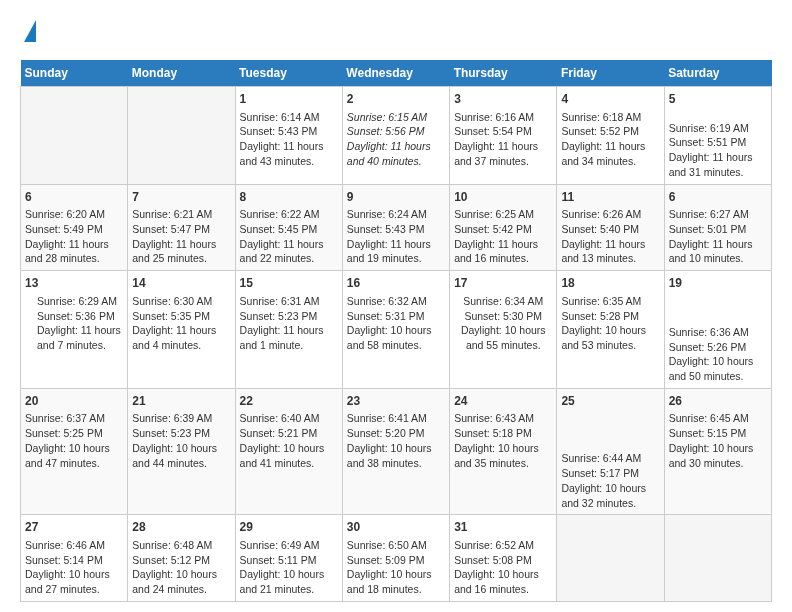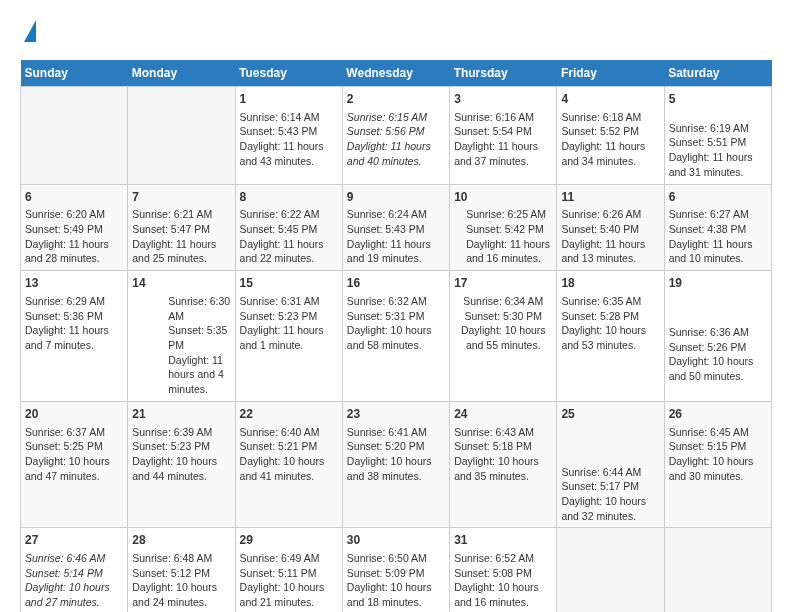--- a/index.html
+++ b/index.html
@@ -175,47 +175,47 @@
 Daylight: 11 hours and 22 minutes.</div>
         </td>
         <td>
           <div class="day-num">9</div>
           <div class="day-info" style="white-space: pre-line;">Sunrise: 6:24 AM
 Sunset: 5:43 PM
 Daylight: 11 hours and 19 minutes.</div>
         </td>
         <td>
           <div class="day-num">10</div>
-          <div class="day-info" style="white-space: pre-line; margin-left: 12px;">Sunrise: 6:25 AM
+          <div class="day-info" style="white-space: pre-line;">Sunrise: 6:25 AM
 Sunset: 5:42 PM
 Daylight: 11 hours and 16 minutes.</div>
         </td>
         <td>
           <div class="day-num">11</div>
           <div class="day-info" style="white-space: pre-line;">Sunrise: 6:26 AM
 Sunset: 5:40 PM
 Daylight: 11 hours and 13 minutes.</div>
         </td>
         <td>
           <div class="day-num">6</div>
           <div class="day-info" style="white-space: pre-line;">Sunrise: 6:27 AM
-Sunset: 4:38 PM
+Sunset: 5:01 PM
 Daylight: 11 hours and 10 minutes.</div>
         </td>
       </tr>
       <tr>
         <td>
           <div class="day-num">13</div>
-          <div class="day-info" style="white-space: pre-line;">Sunrise: 6:29 AM
+          <div class="day-info" style="white-space: pre-line; margin-left: 12px;">Sunrise: 6:29 AM
 Sunset: 5:36 PM
 Daylight: 11 hours and 7 minutes.</div>
         </td>
         <td>
           <div class="day-num">14</div>
-          <div class="day-info" style="white-space: pre-line; margin-left: 36px;">Sunrise: 6:30 AM
+          <div class="day-info" style="white-space: pre-line;">Sunrise: 6:30 AM
 Sunset: 5:35 PM
 Daylight: 11 hours and 4 minutes.</div>
         </td>
         <td>
           <div class="day-num">15</div>
           <div class="day-info" style="white-space: pre-line;">Sunrise: 6:31 AM
 Sunset: 5:23 PM
 Daylight: 11 hours and 1 minute.</div>
         </td>
         <td>
@@ -283,21 +283,21 @@
         <td>
           <div class="day-num">26</div>
           <div class="day-info" style="white-space: pre-line;">Sunrise: 6:45 AM
 Sunset: 5:15 PM
 Daylight: 10 hours and 30 minutes.</div>
         </td>
       </tr>
       <tr>
         <td>
           <div class="day-num">27</div>
-          <div class="day-info" style="white-space: pre-line; font-style: italic;">Sunrise: 6:46 AM
+          <div class="day-info" style="white-space: pre-line;">Sunrise: 6:46 AM
 Sunset: 5:14 PM
 Daylight: 10 hours and 27 minutes.</div>
         </td>
         <td>
           <div class="day-num">28</div>
           <div class="day-info" style="white-space: pre-line;">Sunrise: 6:48 AM
 Sunset: 5:12 PM
 Daylight: 10 hours and 24 minutes.</div>
         </td>
         <td>

